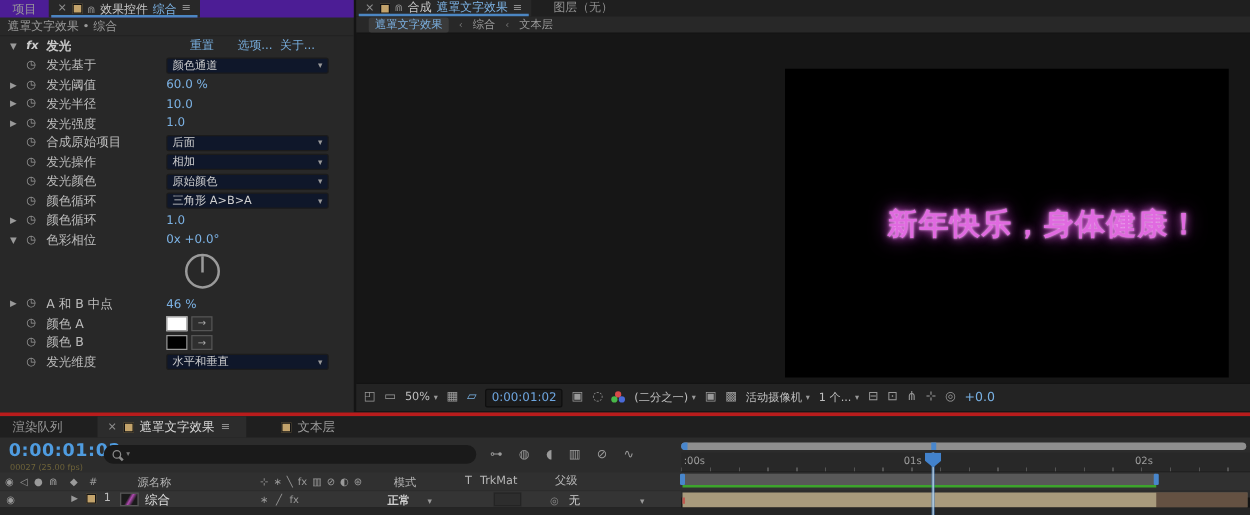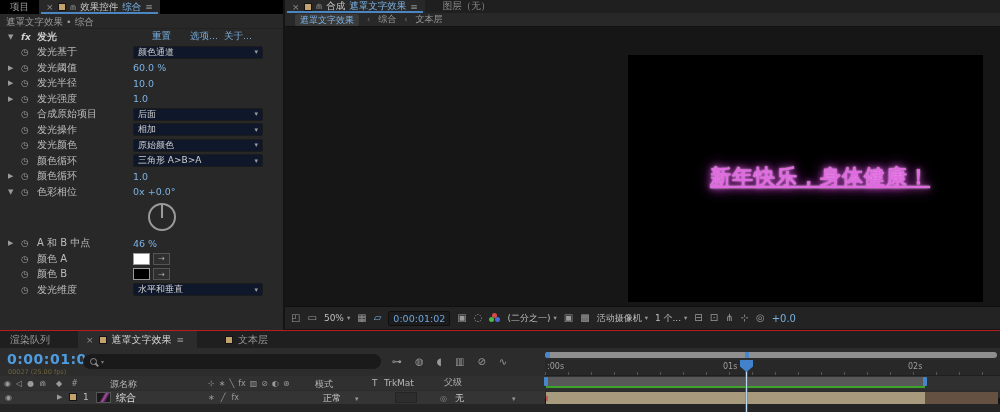--- a/index.html
+++ b/index.html
@@ -3,21 +3,21 @@
 <meta charset="utf-8">
 <style>
   * { margin:0; padding:0; box-sizing:border-box; }
   html,body { background:#101010; }
   body { font-family:"DejaVu Sans", sans-serif; }
   #root { position:relative; width:1000px; height:412px; background:#141414; overflow:hidden; }
   .abs { position:absolute; }
 
   
   #fx-panel { left:0; top:0; width:283px; height:330px; background:#282828; }
-  .fx-tabs { height:14px; background:#000000; display:flex; align-items:center; font-size:9.5px; color:#9a9a9a; }
+  .fx-tabs { height:14px; background:#4c1d95; display:flex; align-items:center; font-size:9.5px; color:#9a9a9a; }
   .tabgroup { position:relative; display:flex; align-items:center; gap:4px; padding:0 7px; height:100%; background:#282828; }
   .tabgroup .underline { position:absolute; left:2px; right:2px; bottom:0; height:2px; background:#4c86c2; }
   .chip { width:8px; height:8px; background:#c3a36b; border:1px solid #141414; display:inline-block; }
   .lockg { font-size:8px; color:#8a8a8a; }
   .closex { color:#8f8f8f; font-size:9px; }
   .menug { color:#8f8f8f; font-size:9px; }
   .tabblue { color:#7cb2e4; }
   .tabwhite { color:#c9c9c9; }
   .plaintab { padding:0 10px; }
   .fx-source { height:15px; line-height:15px; padding-left:6px; color:#9b9b9b; font-size:9.5px; border-bottom:1px solid #222; }
@@ -46,33 +46,33 @@
   .vw-tabs { height:13px; background:#1f1f1f; display:flex; align-items:center; font-size:9.5px; color:#9a9a9a; }
   .layer-tab { margin-left:18px; color:#8f8f8f; }
   .vw-crumbs { height:14px; background:#282828; border-bottom:1px solid #121212; display:flex; align-items:center; gap:8px; padding-left:10px; font-size:9px; color:#9a9a9a; }
   .crumb-chip { background:#3a3a3a; border-radius:2px; padding:0 5px; color:#7cb2e4; height:12px; line-height:12px; }
   .crumb-sep { color:#7a7a7a; font-size:8px; }
   #vw-canvas { left:0; top:27px; width:715px; height:279px; background:#161616; position:absolute; }
   #comp-frame { position:absolute; left:343px; top:28px; width:355px; height:247px; background:#000; }
   .glowline { position:absolute; font-weight:bold; color:#e06ae0; white-space:nowrap;
               text-shadow:0 0 2px #ffc2ff, 0 0 7px #d955d9, 0 0 15px #9b2da8; }
   #glow-line-1 { left:46px; top:74px; font-size:21px; letter-spacing:3px; }
-  #glow-line-2 { left:82px; top:108px; font-size:21px; letter-spacing:1px;text-decoration:underline; }
+  #glow-line-2 { left:82px; top:108px; font-size:24px; letter-spacing:1px; }
   #vw-toolbar { position:absolute; left:0; bottom:0; width:715px; height:23px; background:#232323; border-top:1px solid #0f0f0f;
                 display:flex; align-items:center; gap:7px; padding:0 6px; }
   .tbicon { color:#9a9a9a; font-size:10px; line-height:1; }
   .tbsel { display:flex; align-items:center; gap:3px; color:#bfbfbf; font-size:9px; }
   .tbsel .chev { font-size:6.5px; color:#9a9a9a; }
   .tbtime { color:#6ea6e0; font-size:9.5px; background:#1b1b1b; border:1px solid #0f0f0f; border-radius:2px; padding:1px 4px; }
   .tbtext-blue { color:#78b0e2; font-size:10px; }
   .rgbdots { position:relative; width:11px; height:10px; }
   .rgbdots i { position:absolute; width:5px; height:5px; border-radius:50%; }
 
   
-  #timeline-panel { left:0; top:330px; width:1000px; height:68px; background:#2c2c2c; border-top:1px solid #b91c1c; }
+  #timeline-panel { left:0; top:330px; width:1000px; height:68px; background:#2c2c2c; border-top:3px solid #b91c1c; }
   .tl-tabs { height:17px; background:#1f1f1f; display:flex; align-items:center; font-size:10px; color:#9a9a9a; }
   .tl-tabs .rq { padding:0 14px 0 10px; }
   .tl-active { position:relative; display:flex; align-items:center; gap:5px; height:100%; padding:0 8px; margin-left:14px; background:#2c2c2c; color:#d6d6d6; }
   .tl-other { display:flex; align-items:center; gap:5px; margin-left:28px; }
   #tl-main { position:relative; height:64px; }
   #tl-timecode { left:7px; top:3px; font-size:14px; font-weight:bold; color:#4f9ce0; letter-spacing:.5px; }
   #tl-frameinfo { left:8px; top:20px; font-size:6.5px; color:#6e6339; }
   #tl-search { left:83px; top:6px; width:298px; height:15px; background:#1a1a1a; border-radius:8px; display:flex; align-items:center; padding-left:7px; gap:2px; }
   .mag { width:7px; height:7px; border:1.5px solid #8a8a8a; border-radius:50%; position:relative; }
   .mag::after { content:""; position:absolute; width:4px; height:1.5px; background:#8a8a8a; transform:rotate(45deg); right:-3px; bottom:-1px; }
@@ -97,21 +97,21 @@
   .coltrk { position:absolute; left:384px; top:2px; }
   .colparent { position:absolute; left:444px; top:0; }
   #workarea { position:absolute; left:546px; top:1px; width:379px; height:9px; background:#585858; }
   .wab { position:absolute; top:1px; width:4px; height:9px; background:#4886cc; border-radius:1px; }
   #greenline { position:absolute; left:546px; top:10px; width:379px; height:2px; background:#3da32c; }
   #tl-layer-row { left:0; top:43px; width:545px; height:13px; background:#343434; font-size:10px; color:#cfcfcf; }
   .rowicon { position:absolute; font-size:8px; color:#9a9a9a; top:2px; }
   #layer-switches { position:absolute; left:208px; top:2px; display:flex; gap:6px; font-size:8px; color:#9a9a9a; }
   .thumb { position:absolute; left:96px; top:1px; width:15px; height:11px; border:1px solid #555;
            background:linear-gradient(120deg,#1a1a1a 40%,#b04ab0 55%,#1a1a1a 75%); }
-  .modesel { position:absolute; left:323px; top:1px; display:flex; gap:14px; align-items:center; }
+  .modesel { position:absolute; left:310px; top:1px; display:flex; gap:14px; align-items:center;font-weight:bold; }
   .trkcell { position:absolute; left:395px; top:1px; width:22px; height:11px; background:#2d2d2d; border:1px solid #242424; }
   .parentsel { position:absolute; left:440px; top:1px; display:flex; gap:8px; align-items:center; }
   .pick { font-size:8px; color:#8a8a8a; }
   #layer-bar { position:absolute; left:546px; top:44px; width:452px; height:12px; background:#a89a7c; }
   #layer-bar .dim { position:absolute; right:0; top:0; width:73px; height:12px; background:rgba(44,22,18,.55); }
   #layer-bar .inpt { position:absolute; left:0; top:4px; width:2px; height:5px; background:#c05a50; }
   #tl-bottomfill { left:0; top:56px; width:1000px; height:8px; background:#252525; }
   #playhead-line { left:745px; top:12px; width:3px; height:52px; background:rgba(74,132,200,.45); }
   #playhead-core { left:746px; top:12px; width:1px; height:52px; background:#bcd9f4; }
   #playhead-marker { left:740px; top:12px; width:13px; height:12px; background:#4282cc;

